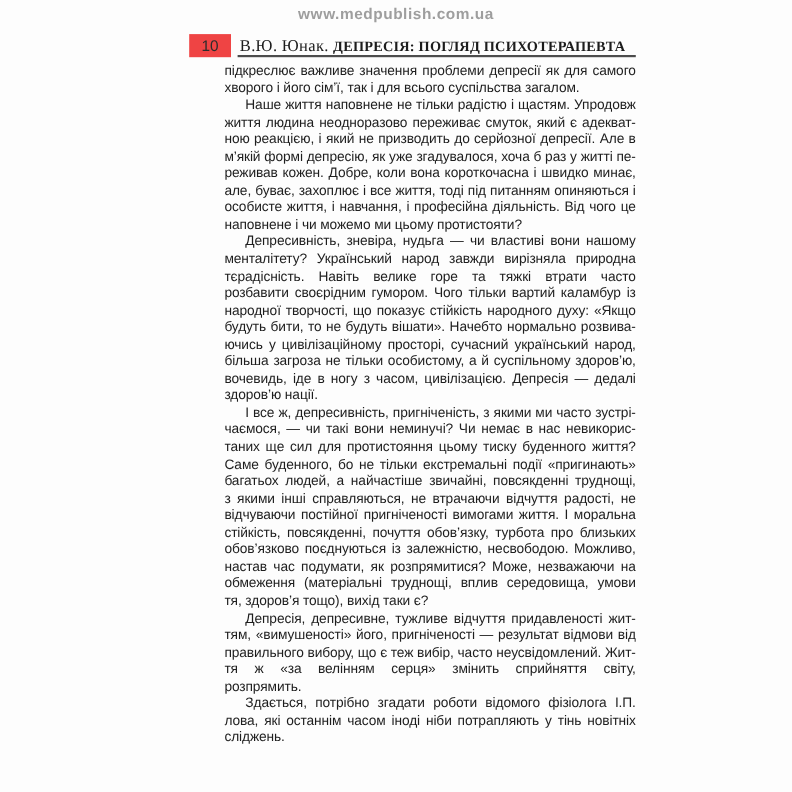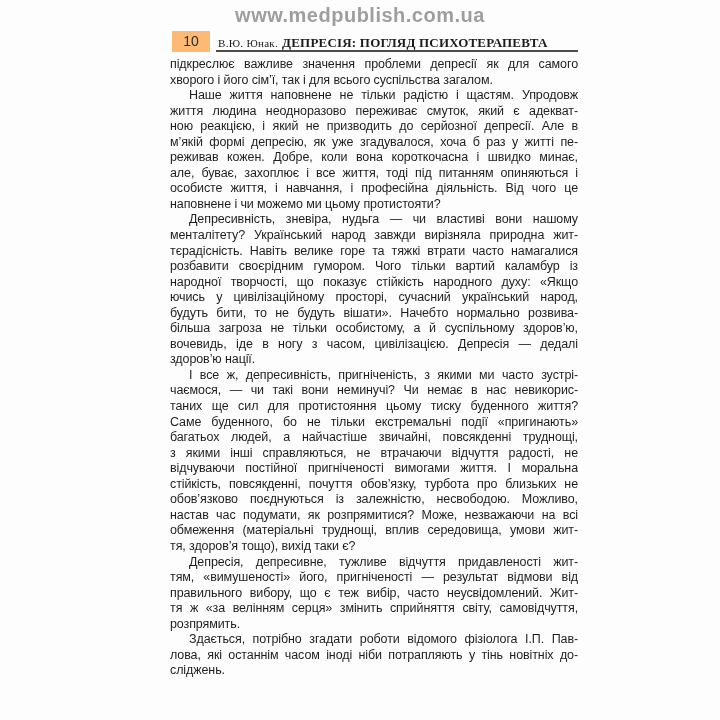--- a/index.html
+++ b/index.html
@@ -8,52 +8,52 @@
     position: relative;
     background: #fdfdfd;
     font-family: "Liberation Sans", sans-serif;
     overflow: hidden;
   }
   .watermark {
     position: absolute;
     left: 0; width: 720px;
     text-align: center;
     font-family: "Liberation Sans", sans-serif;
-    font-size: 20px;
+    font-size: 14px;
     font-weight: bold;
     letter-spacing: 0.5px;
     color: #9e9e9e;
   }
   .watermark-top { top: 4px; }
   .watermark-bottom { top: 724px; }
 
   .page-header {
     position: absolute;
     left: 172px; top: 30px;
     width: 406px; height: 22px;
   }
   .page-number-box {
     position: absolute;
     left: 0; top: 1px;
     width: 38px; height: 21px;
-    background: #fdba74;
+    background: #ef4444;
     color: #2c2c2c;
     font-size: 14px;
     line-height: 21px;
     text-align: center;
   }
   .header-titles {
     position: absolute;
     left: 46px; top: 3px;
     white-space: nowrap;
     font-family: "Liberation Serif", serif;
     color: #1c1c1c;
   }
   .header-author {
-    font-size: 11px;
+    font-size: 15px;
     letter-spacing: 0.3px;
   }
   .header-booktitle {
     font-size: 13px;
     font-weight: bold;
     letter-spacing: 0.2px;
   }
   .header-rule {
     position: absolute;
     left: 44px; right: 0;
@@ -67,20 +67,21 @@
     width: 408px;
     color: #1e1e1e;
     font-size: 12.5px;
     letter-spacing: -0.1px;
   }
   .line {
     height: 15.55px;
     line-height: 15.55px;
     overflow: hidden;
     white-space: normal;
+    margin-left: 34px;
   }
   .line.j { text-align: justify; }
   .line.j::after {
     content: "";
     display: inline-block;
     width: 100%;
     height: 0;
   }
   .para.indent .line:first-child { text-indent: 19px; }
 </style>
@@ -112,22 +113,22 @@
       <div class="line j">але, буває, захоплює і все життя, тоді під питанням опиняються і</div>
       <div class="line j">особисте життя, і навчання, і професійна діяльність. Від чого це</div>
       <div class="line">наповнене і чи можемо ми цьому протистояти?</div>
     </div>
     <div class="para indent">
       <div class="line j">Депресивність, зневіра, нудьга — чи властиві вони нашому</div>
       <div class="line j">менталітету? Український народ завжди вирізняла природна жит-</div>
       <div class="line j">тєрадісність. Навіть велике горе та тяжкі втрати часто намагалися</div>
       <div class="line j">розбавити своєрідним гумором. Чого тільки вартий каламбур із</div>
       <div class="line j">народної творчості, що показує стійкість народного духу: «Якщо</div>
+      <div class="line j">будуть бити, то не будуть вішати». Начебто нормально розвива-</div>
       <div class="line j">ючись у цивілізаційному просторі, сучасний український народ,</div>
-      <div class="line j">будуть бити, то не будуть вішати». Начебто нормально розвива-</div>
       <div class="line j">більша загроза не тільки особистому, а й суспільному здоров’ю,</div>
       <div class="line j">вочевидь, іде в ногу з часом, цивілізацією. Депресія — дедалі</div>
       <div class="line">здоров’ю нації.</div>
     </div>
     <div class="para indent">
       <div class="line j">І все ж, депресивність, пригніченість, з якими ми часто зустрі-</div>
       <div class="line j">чаємося, — чи такі вони неминучі? Чи немає в нас невикорис-</div>
       <div class="line j">таних ще сил для протистояння цьому тиску буденного життя?</div>
       <div class="line j">Саме буденного, бо не тільки екстремальні події «пригинають»</div>
       <div class="line j">багатьох людей, а найчастіше звичайні, повсякденні труднощі,</div>

